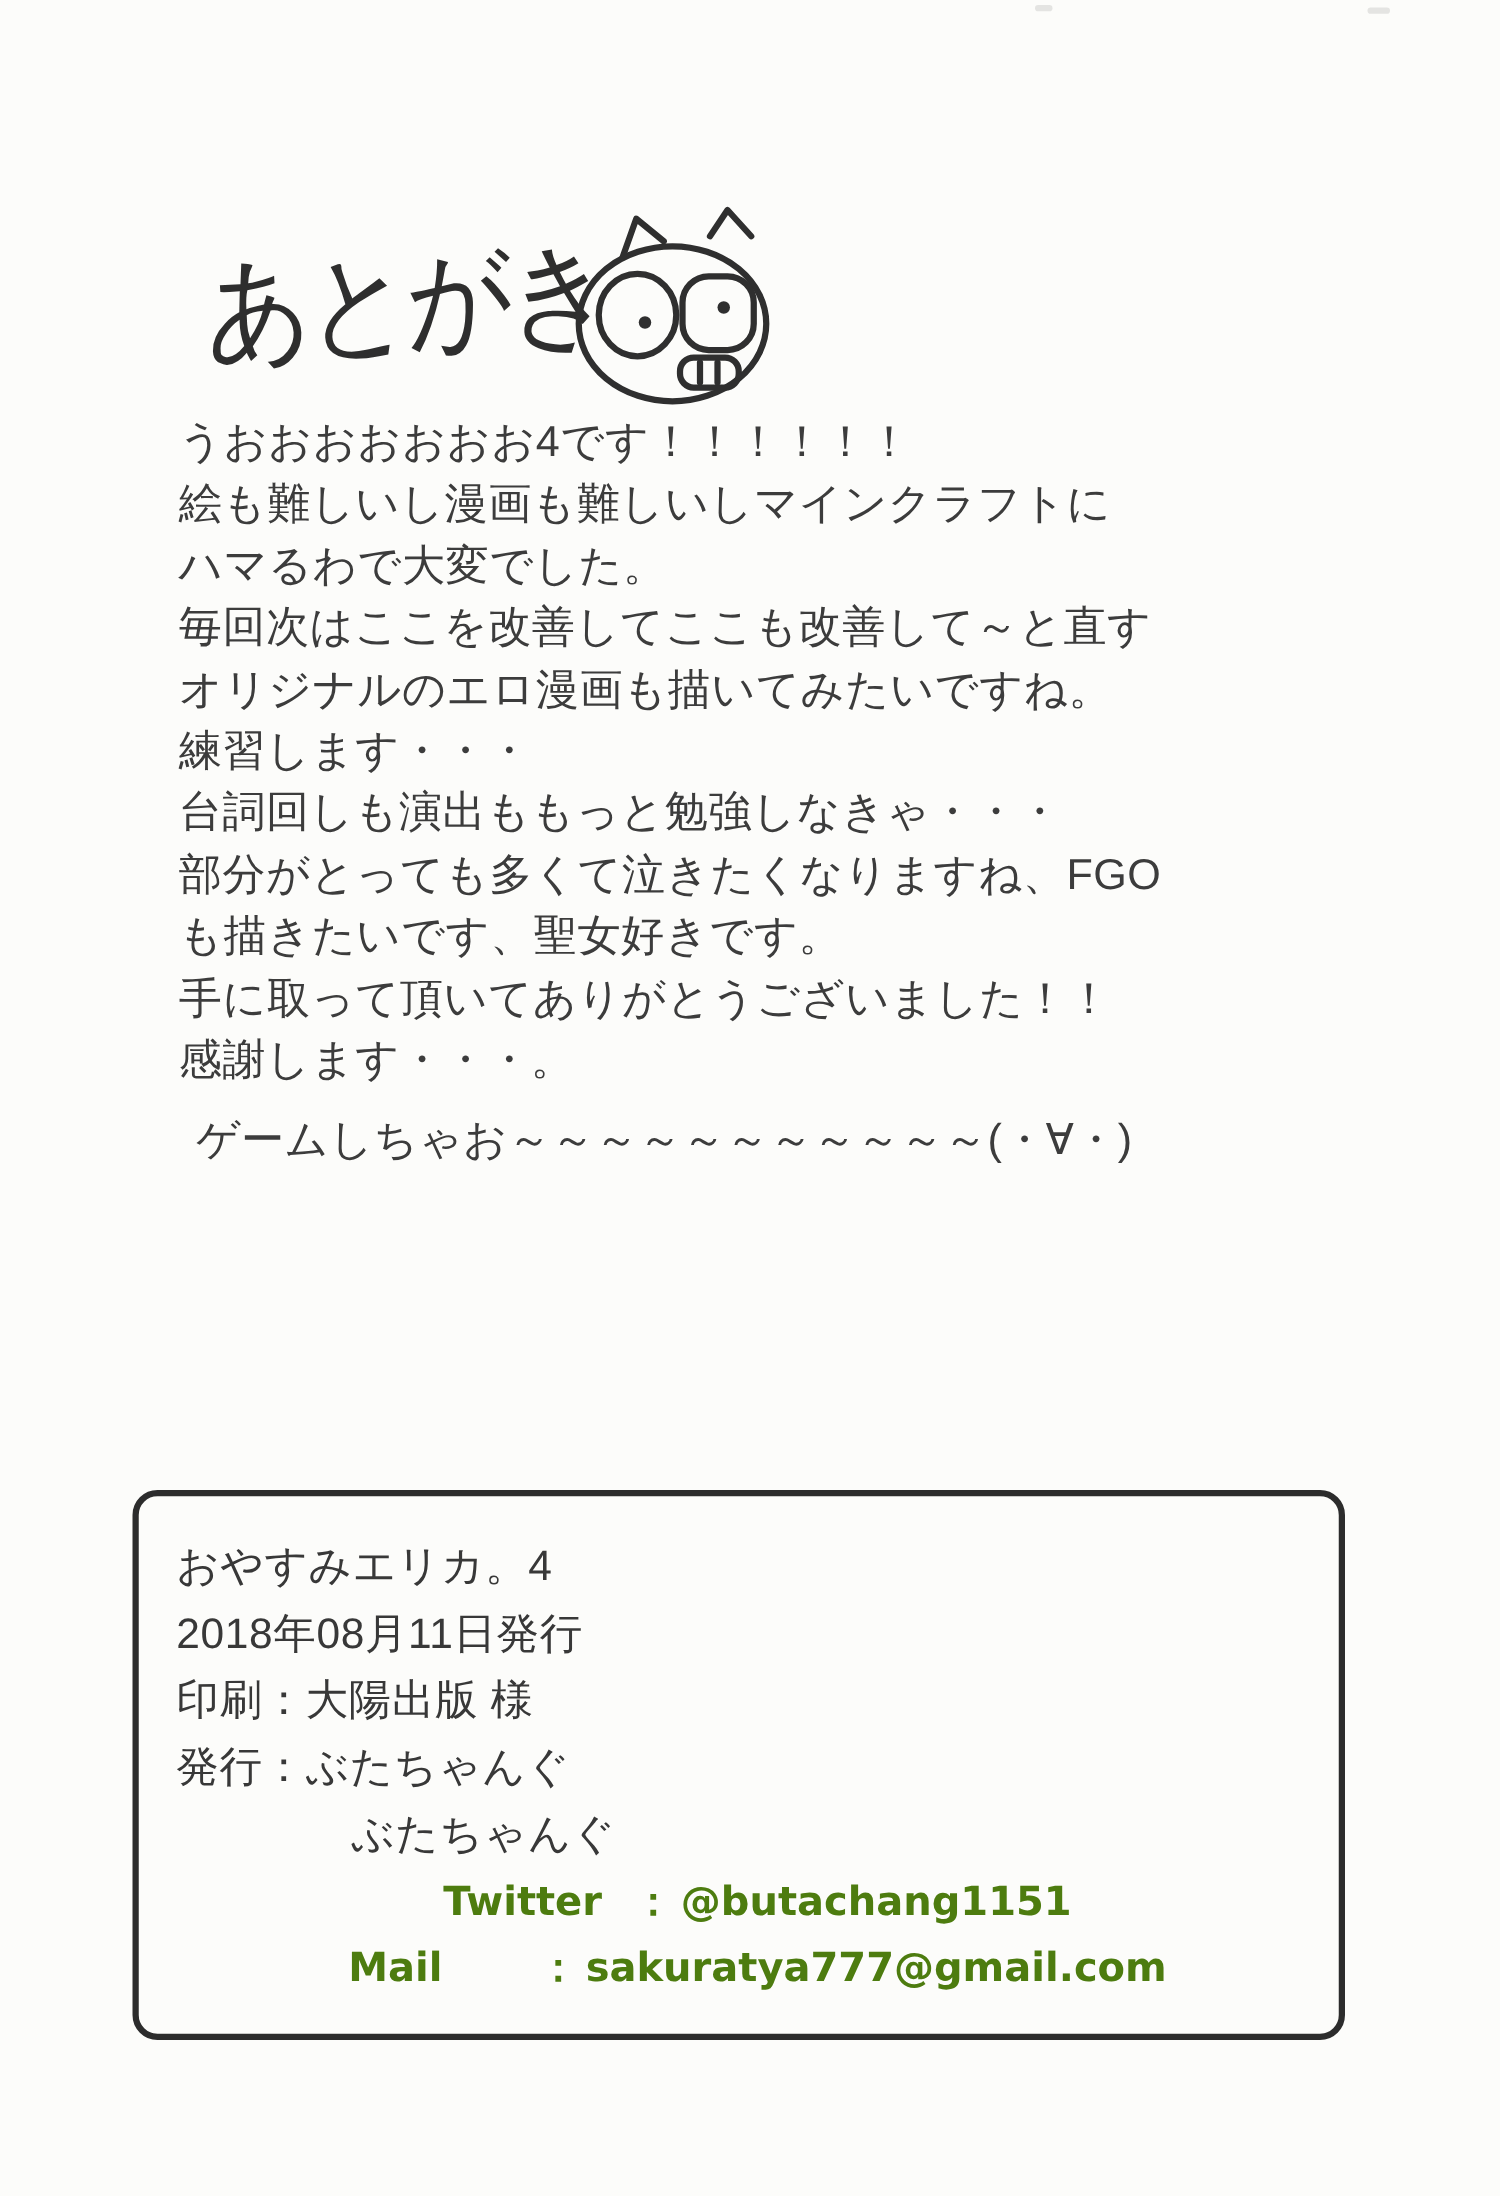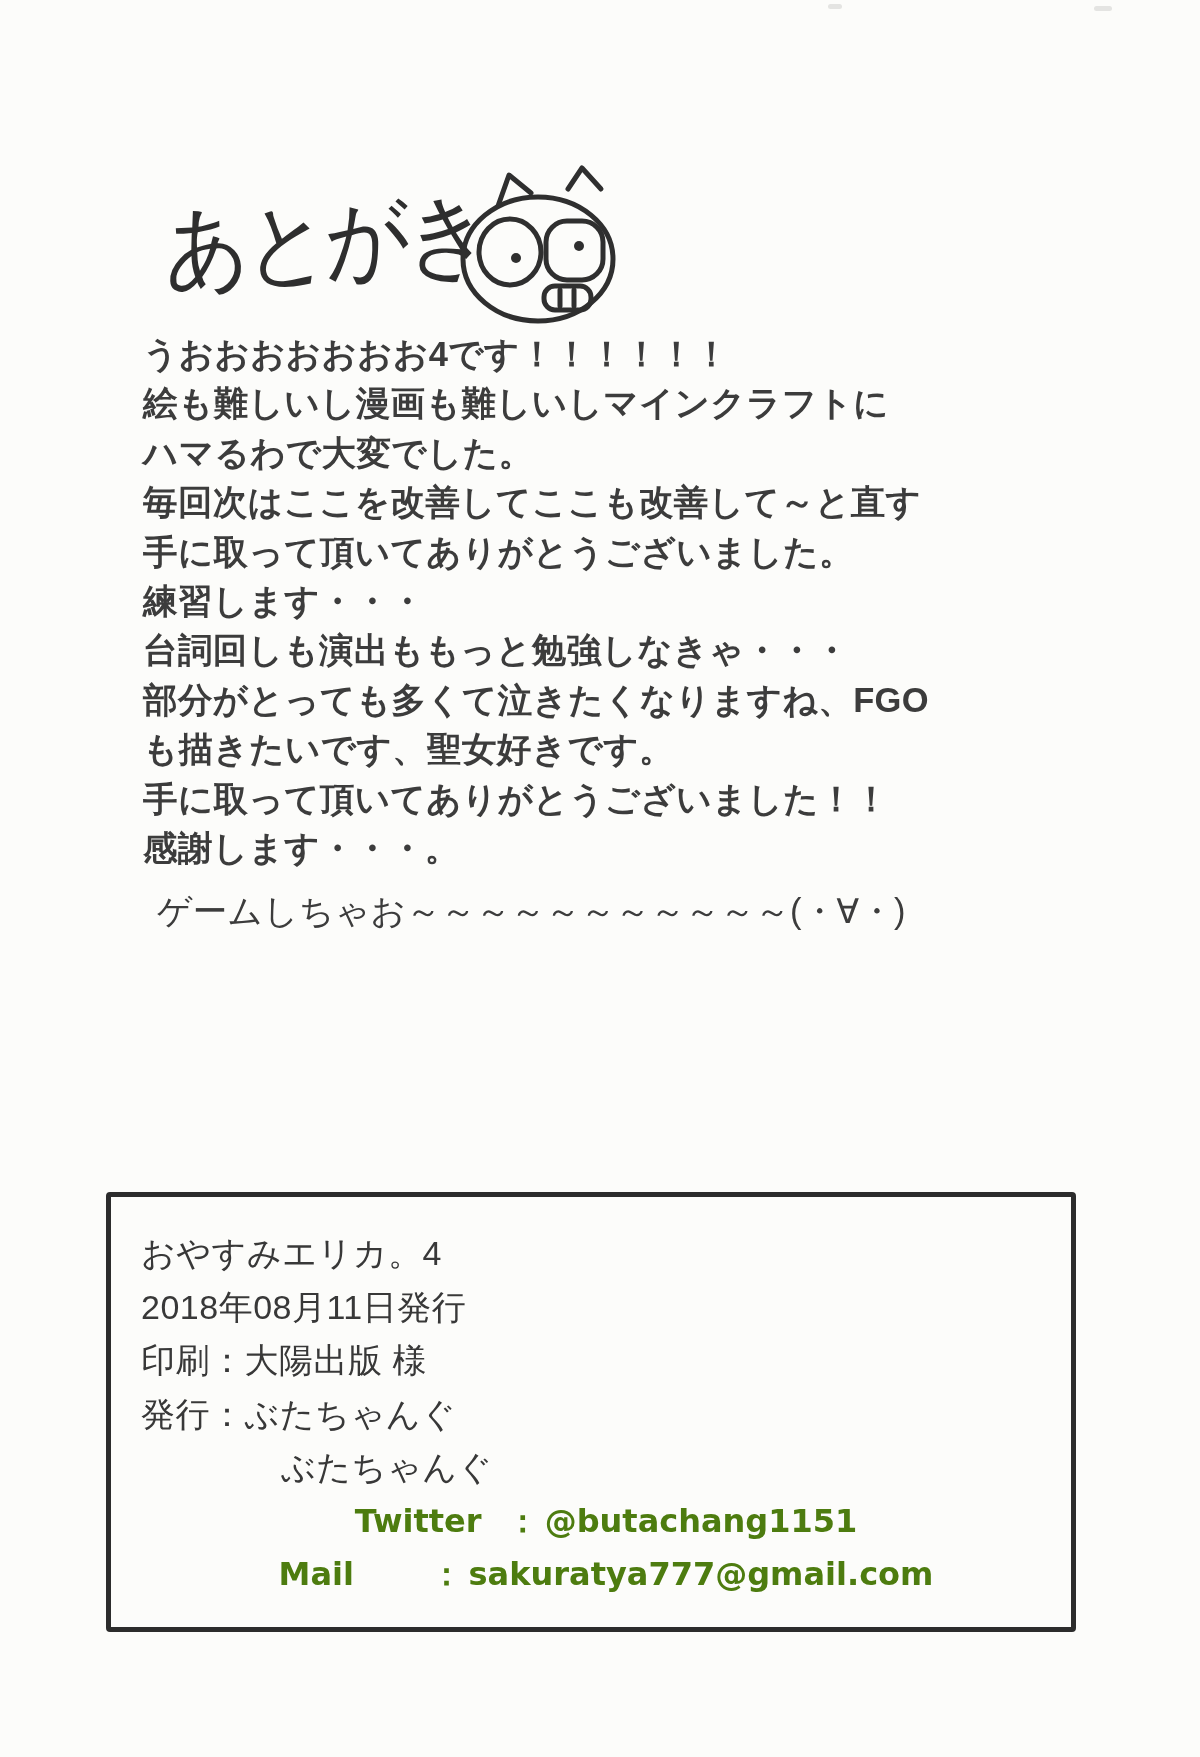--- a/index.html
+++ b/index.html
@@ -31,32 +31,31 @@
   
   .doodle{position:absolute;top:162px;left:446px;}
   .doodle *{stroke:#2f2f2f;fill:none;stroke-width:5;stroke-linecap:round;stroke-linejoin:round;}
   .doodle .fill{fill:#2f2f2f;stroke:none;}
   
   .afterword{
     position:absolute;top:330px;left:143px;width:960px;
     font-size:34.5px;line-height:49.4px;
     letter-spacing:0.4px;color:#3c3c3c;
     white-space:nowrap;
-    font-weight:bold;
   }
   .closing{
     position:absolute;top:889px;left:157px;
     font-size:34.5px;color:#3c3c3c;letter-spacing:0.4px;
     white-space:nowrap;
   }
   
   .colophon{
     position:absolute;top:1192px;left:106px;
     width:930px;height:400px;
-    border:5px solid #2c2c2c;border-radius:4px;
+    border:5px solid #2c2c2c;border-radius:20px;
     background:#fcfcfa;
     padding:30px 0 0 30px;box-sizing:content-box;
   }
   .colophon .line{
     font-size:34px;line-height:53.5px;color:#383838;
     letter-spacing:0.5px;white-space:nowrap;
   }
   .colophon .indent{padding-left:140px;}
   .contact{
     display:flex;align-items:baseline;
@@ -89,21 +88,21 @@
     <rect x="98" y="124" width="47" height="24" rx="11"></rect>
     <line x1="114" y1="128" x2="114" y2="144"></line>
     <line x1="128" y1="128" x2="128" y2="144"></line>
   </svg>
 
   <div class="afterword">
     <div>うおおおおおおお4です！！！！！！</div>
     <div>絵も難しいし漫画も難しいしマインクラフトに</div>
     <div>ハマるわで大変でした。</div>
     <div>毎回次はここを改善してここも改善して～と直す</div>
-    <div>手に取って頂いてありがとうございました。</div>
+    <div>オリジナルのエロ漫画も描いてみたいですね。</div>
     <div>練習します・・・</div>
     <div>台詞回しも演出ももっと勉強しなきゃ・・・</div>
     <div>部分がとっても多くて泣きたくなりますね、FGO</div>
     <div>も描きたいです、聖女好きです。</div>
     <div>手に取って頂いてありがとうございました！！</div>
     <div>感謝します・・・。</div>
   </div>
 
   <div class="closing">ゲームしちゃお～～～～～～～～～～～(・∀・)</div>
 

